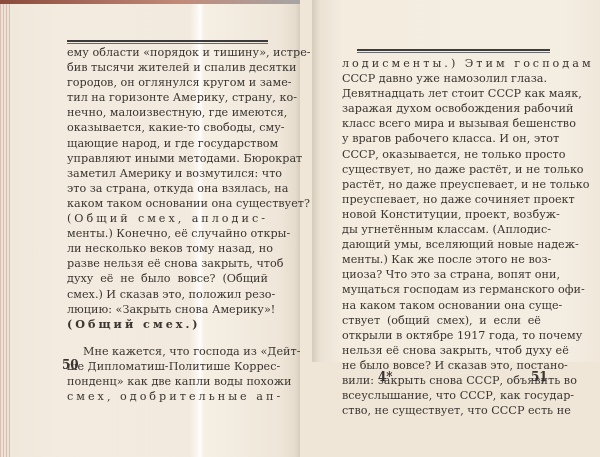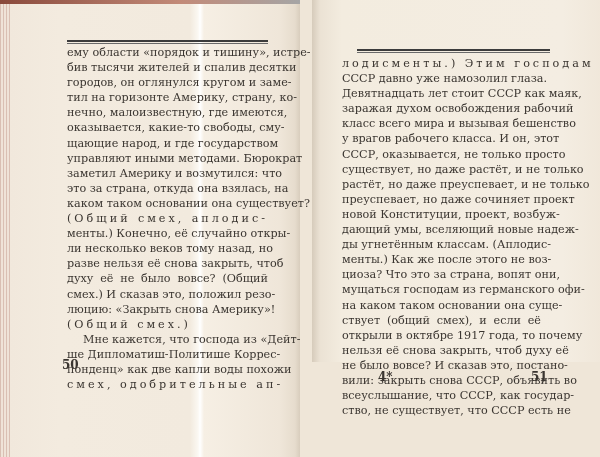--- a/index.html
+++ b/index.html
@@ -28,22 +28,22 @@
   .rule {
     position:absolute; height:4px;
     border-top:2px solid #3c3c3c; border-bottom:1px solid #6a6a6a;
     box-sizing:border-box;
   }
   .text-block {
     position:absolute; font-size:11.2px; line-height:15.1px; color:#3a3530;
     text-align:justify;
   }
   .line { display:block; white-space:nowrap; text-align:justify; text-align-last:justify; }
-  .line.last { text-align-last:left; }
-  .line.indent { padding-left:16px; }
+  .line.last { text-align-last:left;font-weight:bold; }
+  .line.indent { padding-left:16px;margin-top:12px; }
   .spaced { letter-spacing:3px; }
   .pnum { position:absolute; font-size:12px; color:#3a3530; font-weight:bold; }
 </style>
 </head>
 <body>
 
 <div class="book">
   <div class="page-left">
     <div class="edge"></div>
     <div class="top-strip"></div>
@@ -83,22 +83,22 @@
       <span class="line">СССР давно уже намозолил глаза.</span>
       <span class="line">Девятнадцать лет стоит СССР как маяк,</span>
       <span class="line">заражая духом освобождения рабочий</span>
       <span class="line">класс всего мира и вызывая бешенство</span>
       <span class="line">у врагов рабочего класса. И он, этот</span>
       <span class="line">СССР, оказывается, не только просто</span>
       <span class="line">существует, но даже растёт, и не только</span>
       <span class="line">растёт, но даже преуспевает, и не только</span>
       <span class="line">преуспевает, но даже сочиняет проект</span>
       <span class="line">новой Конституции, проект, возбуж-</span>
+      <span class="line">ды угнетённым классам. (Аплодис-</span>
       <span class="line">дающий умы, вселяющий новые надеж-</span>
-      <span class="line">ды угнетённым классам. (Аплодис-</span>
       <span class="line">менты.) Как же после этого не воз-</span>
       <span class="line">циоза? Что это за страна, вопят они,</span>
       <span class="line">мущаться господам из германского офи-</span>
       <span class="line">на каком таком основании она суще-</span>
       <span class="line">ствует (общий смех), и если её</span>
       <span class="line">открыли в октябре 1917 года, то почему</span>
       <span class="line">нельзя её снова закрыть, чтоб духу её</span>
       <span class="line">не было вовсе? И сказав это, постано-</span>
       <span class="line">вили: закрыть снова СССР, объявить во</span>
       <span class="line">всеуслышание, что СССР, как государ-</span>

